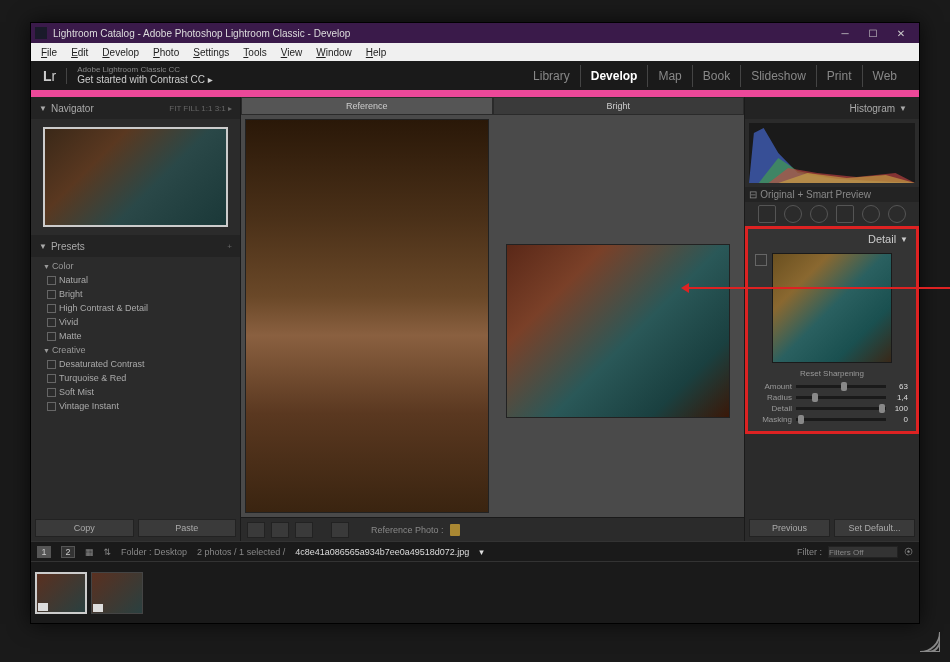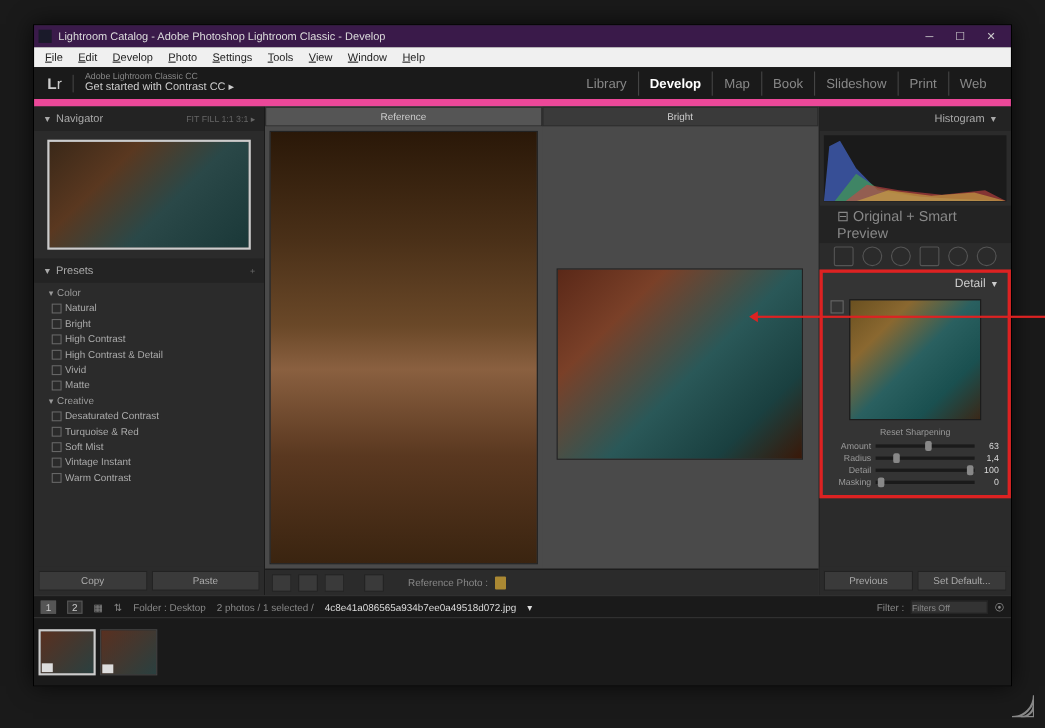--- a/index.html
+++ b/index.html
@@ -43,21 +43,21 @@
 .viewarea { flex: 1; display: flex; }
 .viewhalf { flex: 1; display: flex; align-items: center; justify-content: center; padding: 4px; background: #4a4a4a; }
 .viewhalf.ref .photo { width: 100%; height: 100%; background: linear-gradient(180deg, #2a1808 0%, #4a3018 25%, #6a4828 45%, #8a6040 55%, #5a3820 75%, #3a2410 100%); border: 1px solid #222; position: relative; }
 .viewhalf.act .photo { width: 92%; height: 44%; margin-top: 30px; background: linear-gradient(135deg, #5a2818 0%, #7a4028 25%, #2a5858 55%, #1a4040 80%, #3a1808 100%); border: 1px solid #222; }
 .toolbar { height: 24px; background: #2b2b2b; display: flex; align-items: center; padding: 0 6px; gap: 6px; border-top: 1px solid #1a1a1a; }
 .toolbar .tb { width: 18px; height: 16px; background: #3a3a3a; border: 1px solid #222; }
 .toolbar .lbl { color: #888; font-size: 9px; margin-left: 16px; }
 .toolbar .lock { width: 10px; height: 12px; background: #aa8833; border-radius: 1px; }
 .rightpanel { width: 175px; background: #2b2b2b; display: flex; flex-direction: column; border-left: 1px solid #1a1a1a; }
 .histo { height: 60px; background: #1a1a1a; margin: 4px; position: relative; overflow: hidden; }
-.preview-note { color: #888; font-size: 13px; padding: 2px 16px; background: #232323; }
+.preview-note { color: #888; font-size: 10px; padding: 2px 4px; background: #232323; }
 .editstrip { height: 24px; background: #2b2b2b; display: flex; align-items: center; justify-content: center; gap: 8px; padding: 0 6px; }
 .editstrip .e { width: 18px; height: 18px; border: 1px solid #555; border-radius: 50%; }
 .editstrip .e.sq { border-radius: 2px; }
 .detail-panel { position: relative; margin: 0; border: 3px solid #d22; border-radius: 0; padding-bottom: 6px; background: #343434; }
 .detail-head { height: 20px; color: #ccc; font-size: 11px; display: flex; align-items: center; justify-content: flex-end; padding: 0 8px; gap: 4px; }
 .detail-head .tri { font-size: 8px; }
 .detail-prev { width: 120px; height: 110px; margin: 4px auto 6px; background: linear-gradient(135deg, #6a5020 0%, #8a6830 25%, #2a6060 50%, #1a5050 75%, #3a2818 100%); border: 1px solid #1a1a1a; position: relative; }
 .detail-prev .pick { position: absolute; left: -18px; top: 0; width: 12px; height: 12px; border: 1px solid #666; }
 .reset-lbl { color: #999; font-size: 8px; text-align: center; margin-bottom: 3px; }
 .slider-row { display: flex; align-items: center; padding: 1px 8px; font-size: 8px; color: #999; }
@@ -135,30 +135,28 @@
       <div class="panelhead">
         <span class="tri">▼</span>
           <span>Presets</span>
         <span class="opts">+</span>
       </div>
       <div class="presets">
           <div class="list" id="presets-list">
             <div class="grp">Color</div>
             <div class="item">Natural</div>
             <div class="item">Bright</div>
-            <div class="item">High Contrast</div>
             <div class="item">High Contrast &amp; Detail</div>
             <div class="item">Vivid</div>
             <div class="item">Matte</div>
             <div class="grp">Creative</div>
             <div class="item">Desaturated Contrast</div>
             <div class="item">Turquoise &amp; Red</div>
             <div class="item">Soft Mist</div>
             <div class="item">Vintage Instant</div>
-            <div class="item">Warm Contrast</div>
           </div>
         </div>
       <div class="btnrow">
         <div class="btn">Copy</div>
         <div class="btn">Paste</div>
       </div>
     </div>
 
     <div class="center">
       <div class="viewtabs">

